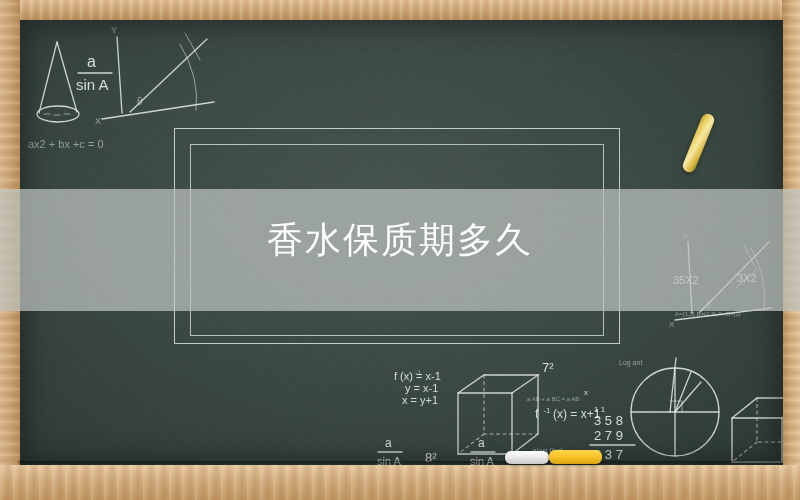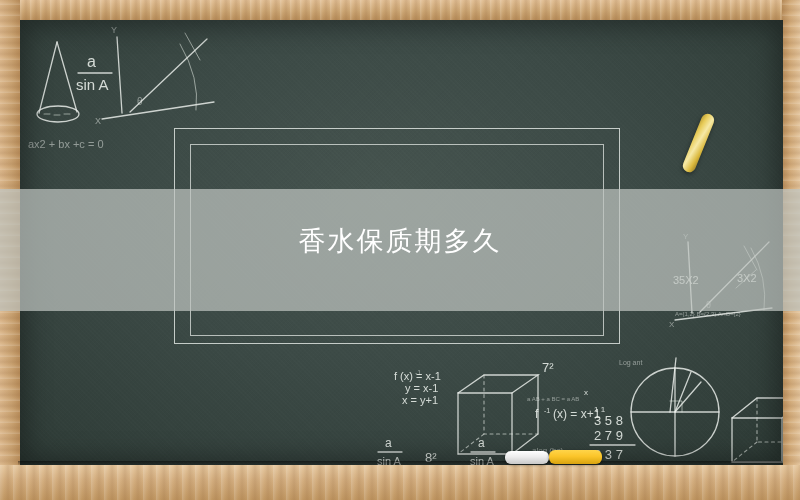--- a/index.html
+++ b/index.html
@@ -178,21 +178,21 @@
     background: rgba(190,196,191,0.72);
   }
   .title-text {
     position: absolute;
     left: 0; top: 189px;
     width: 800px; height: 103px;
     display: flex;
     align-items: center;
     justify-content: center;
     color: #ffffff;
-    font-size: 27px;
+    font-size: 36px;
     letter-spacing: 2px;
     font-family: "Liberation Sans", sans-serif;
     white-space: nowrap;
     user-select: none;
   }
 </style>
 </head>
 <body>
 
 <div id="stage">

